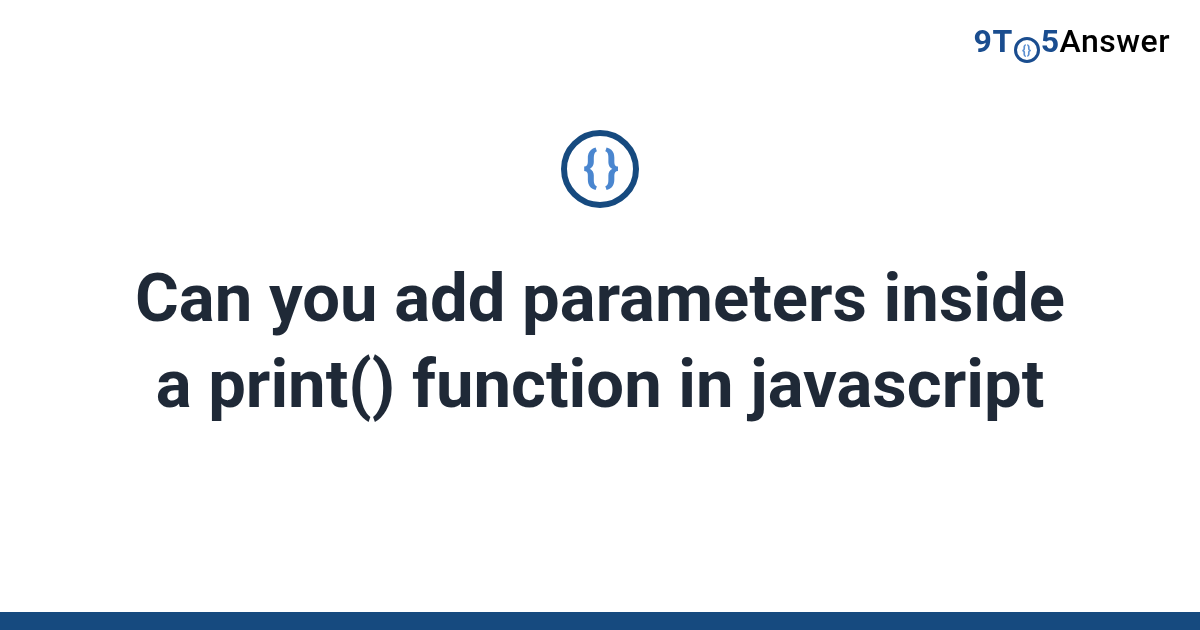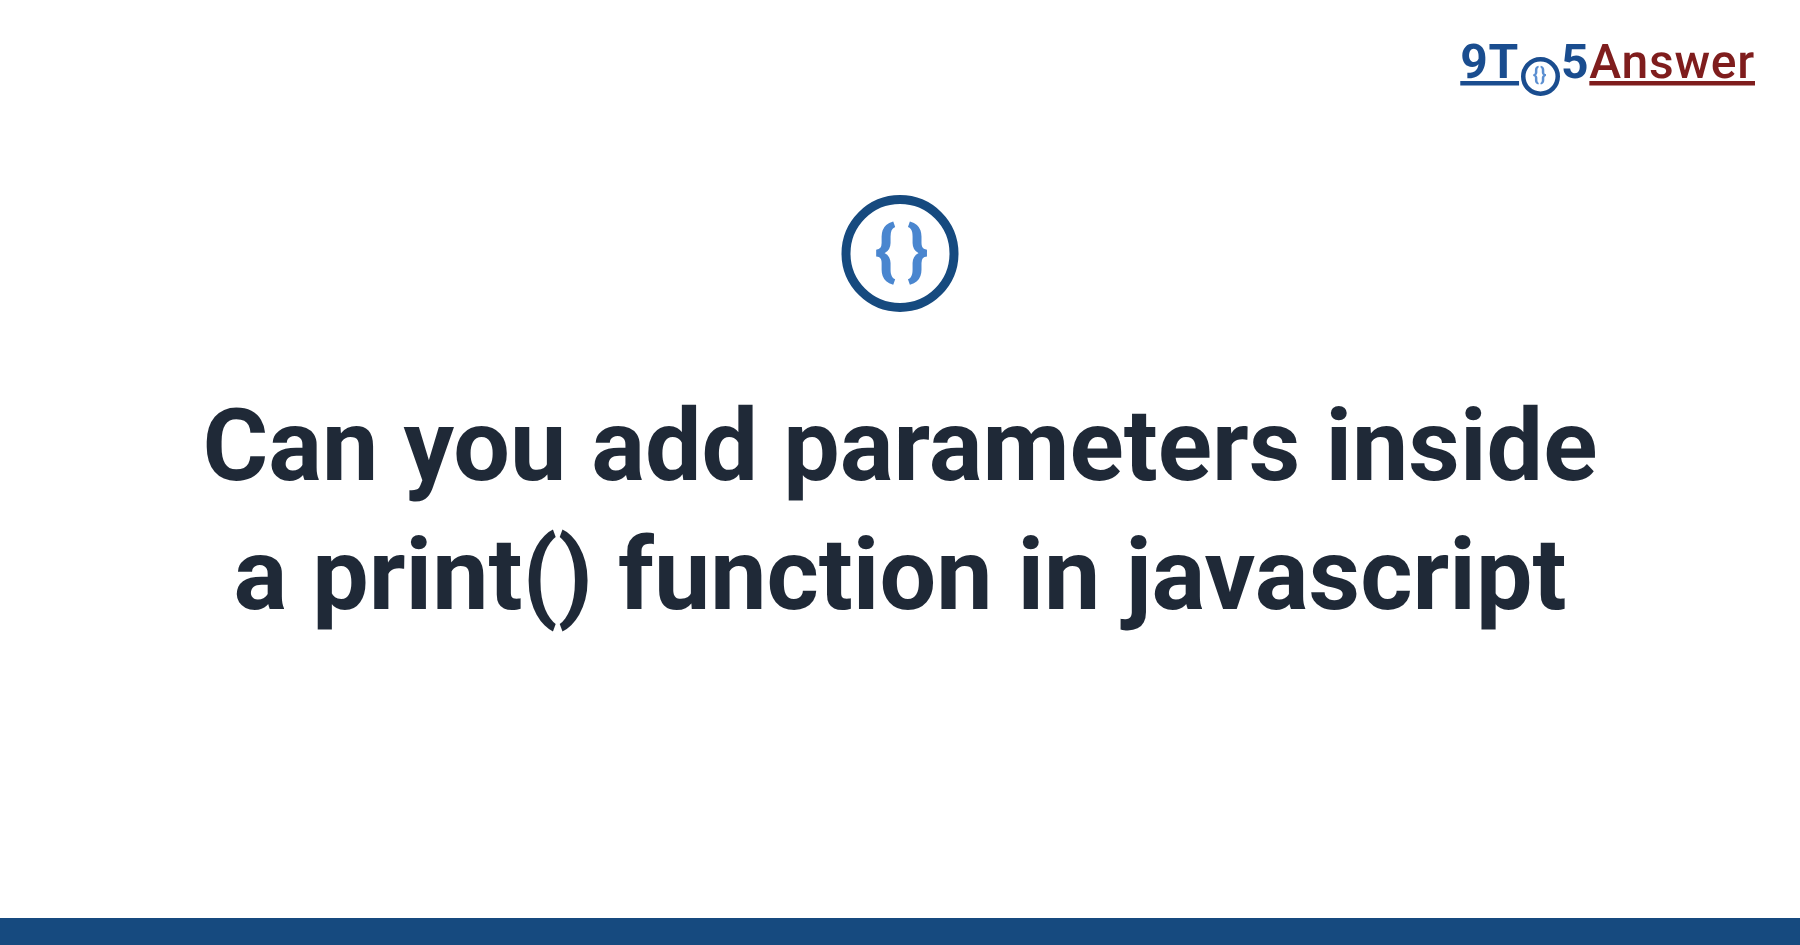--- a/index.html
+++ b/index.html
@@ -21,21 +21,20 @@
       right: 30px;
       display: flex;
       align-items: baseline;
       font-weight: 600;
       font-size: 32px;
       letter-spacing: 0.5px;
     }
     .logo-9t {
       color: #1a4d8f;
       font-weight: 700;
-      text-decoration: underline;
     }
     .logo-o {
       display: inline-flex;
       align-items: center;
       justify-content: center;
       width: 26px;
       height: 26px;
       border: 3px solid #1a4d8f;
       border-radius: 50%;
       color: #5b8fd1;
@@ -43,23 +42,22 @@
       font-weight: 700;
       position: relative;
       top: 2px;
       margin: 0 1px;
     }
     .logo-5 {
       color: #1a4d8f;
       font-weight: 700;
     }
     .logo-answer {
-      color: #7f1d1d;
+      color: #000000;
       font-weight: 500;
-      text-decoration: underline;
     }
     .center-area {
       position: absolute;
       top: 130px;
       left: 0;
       right: 0;
       display: flex;
       flex-direction: column;
       align-items: center;
     }

